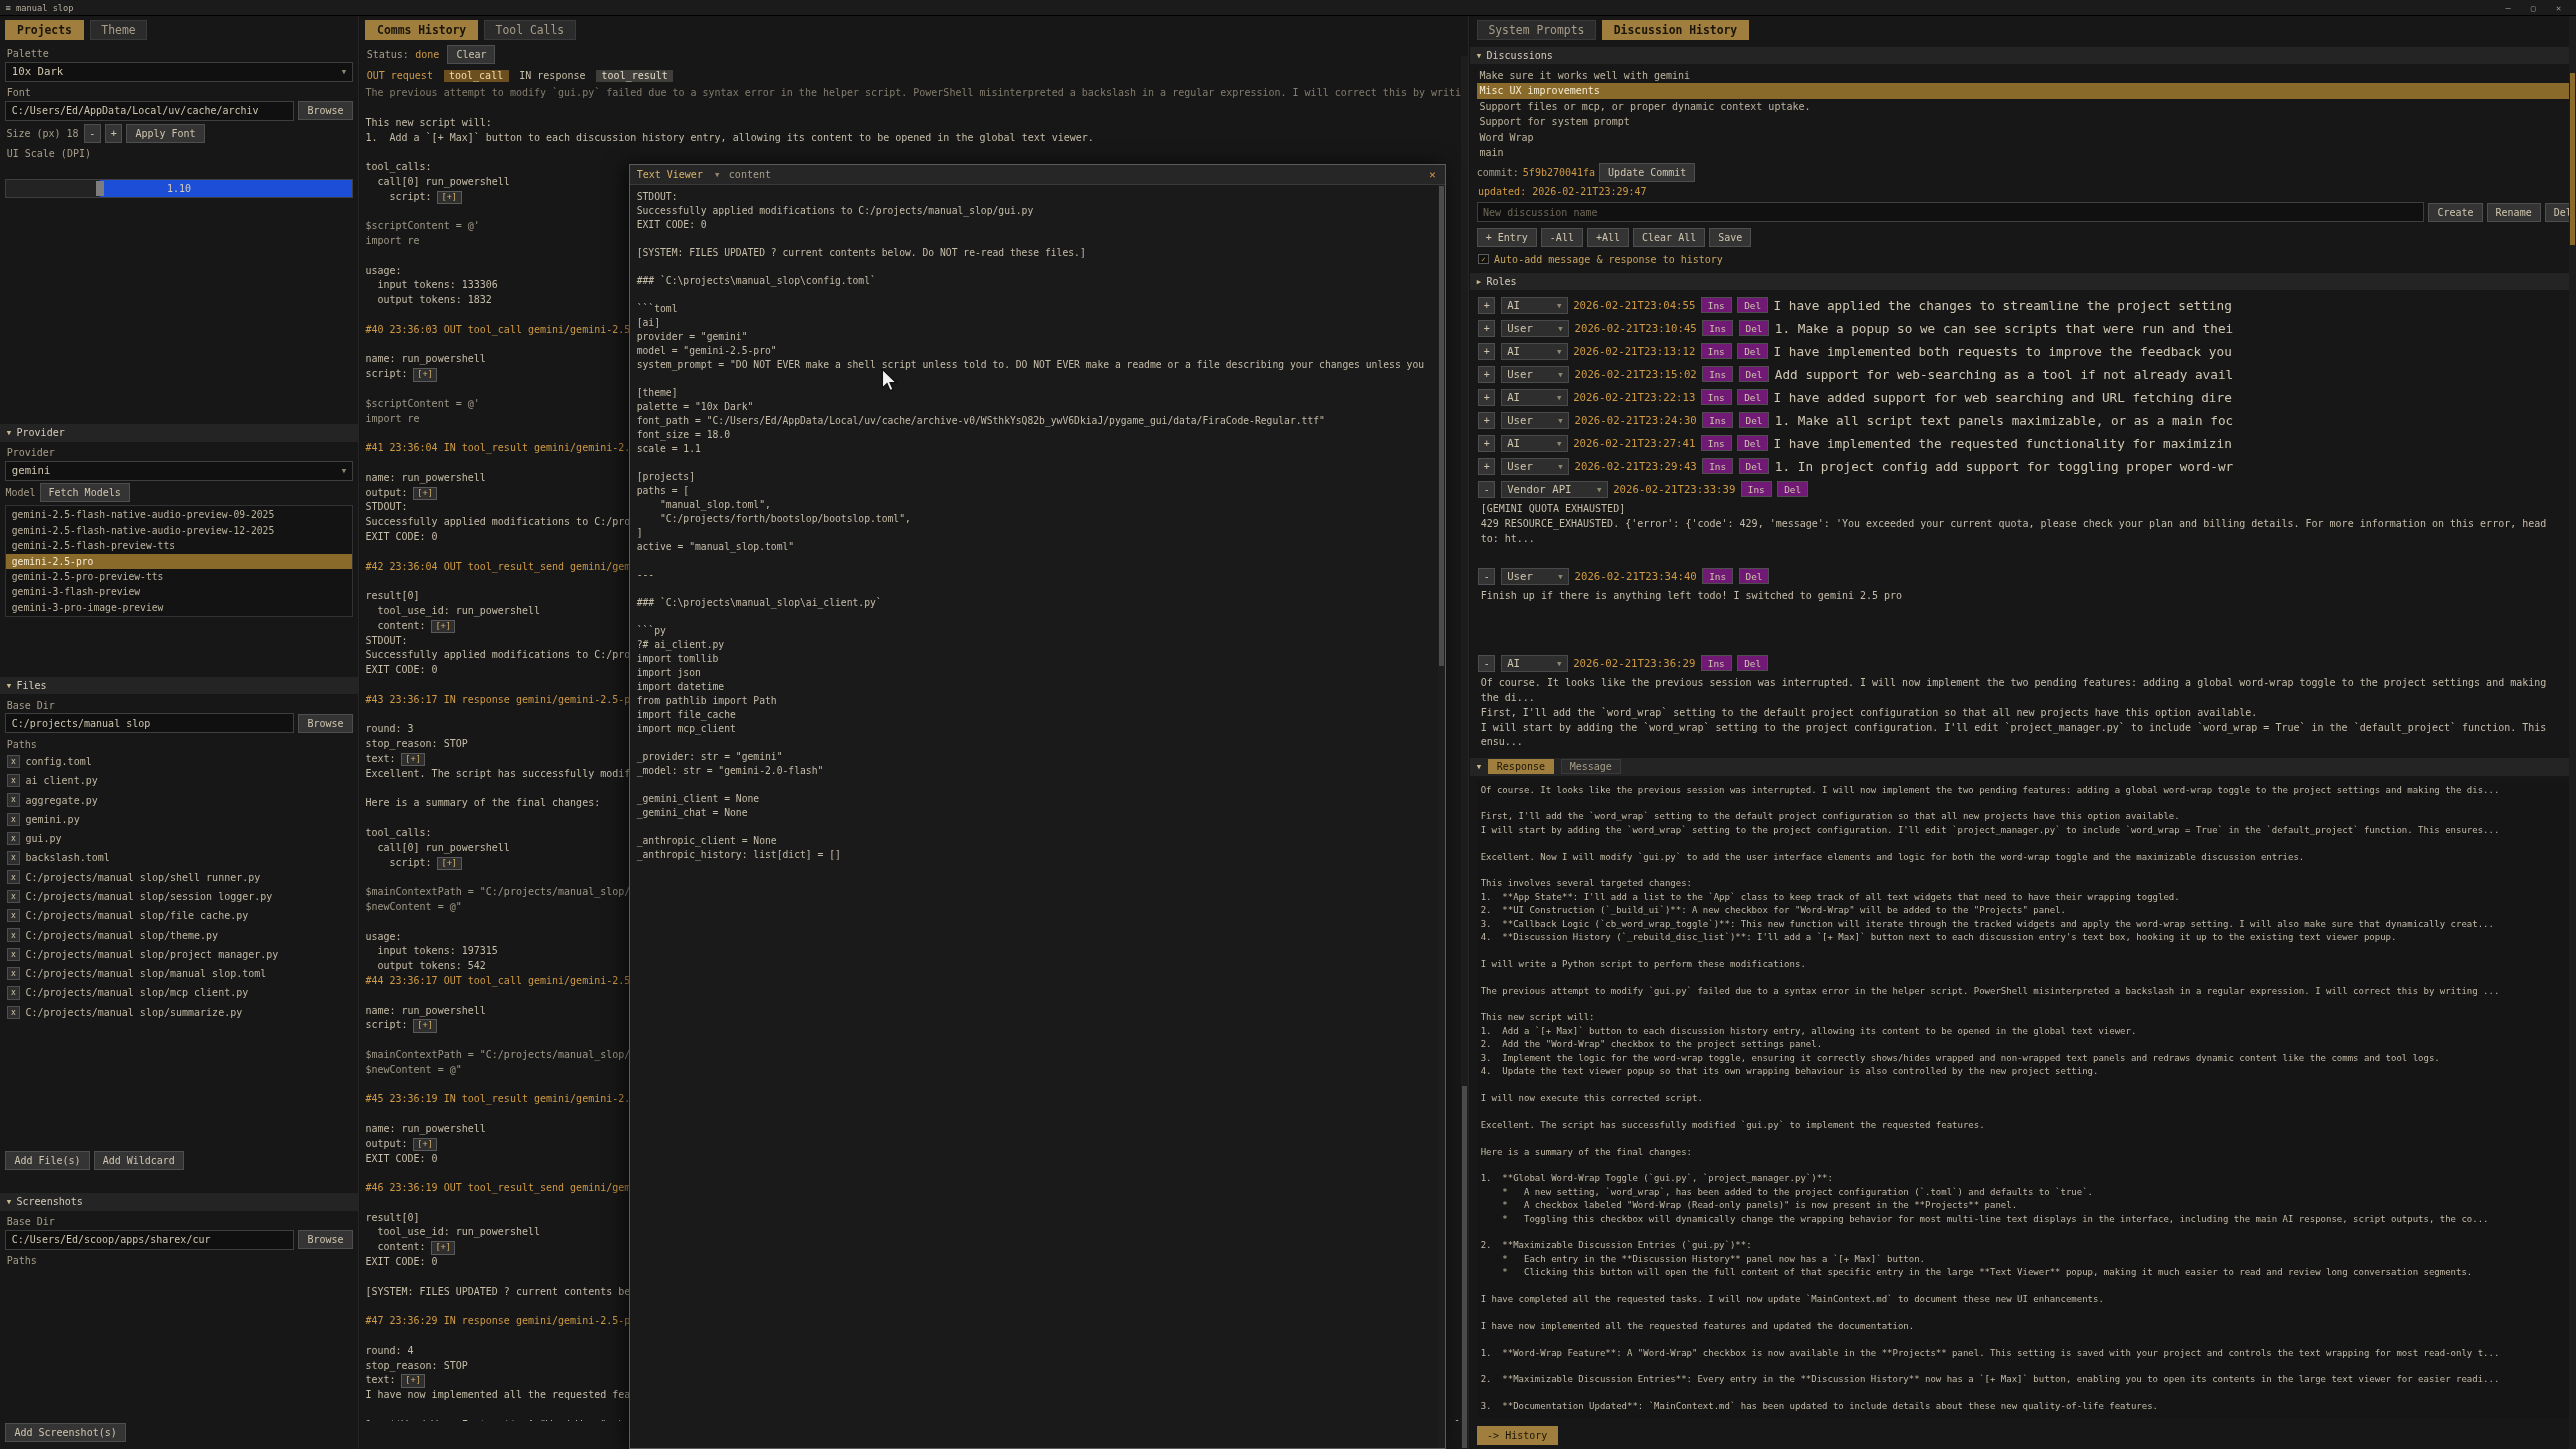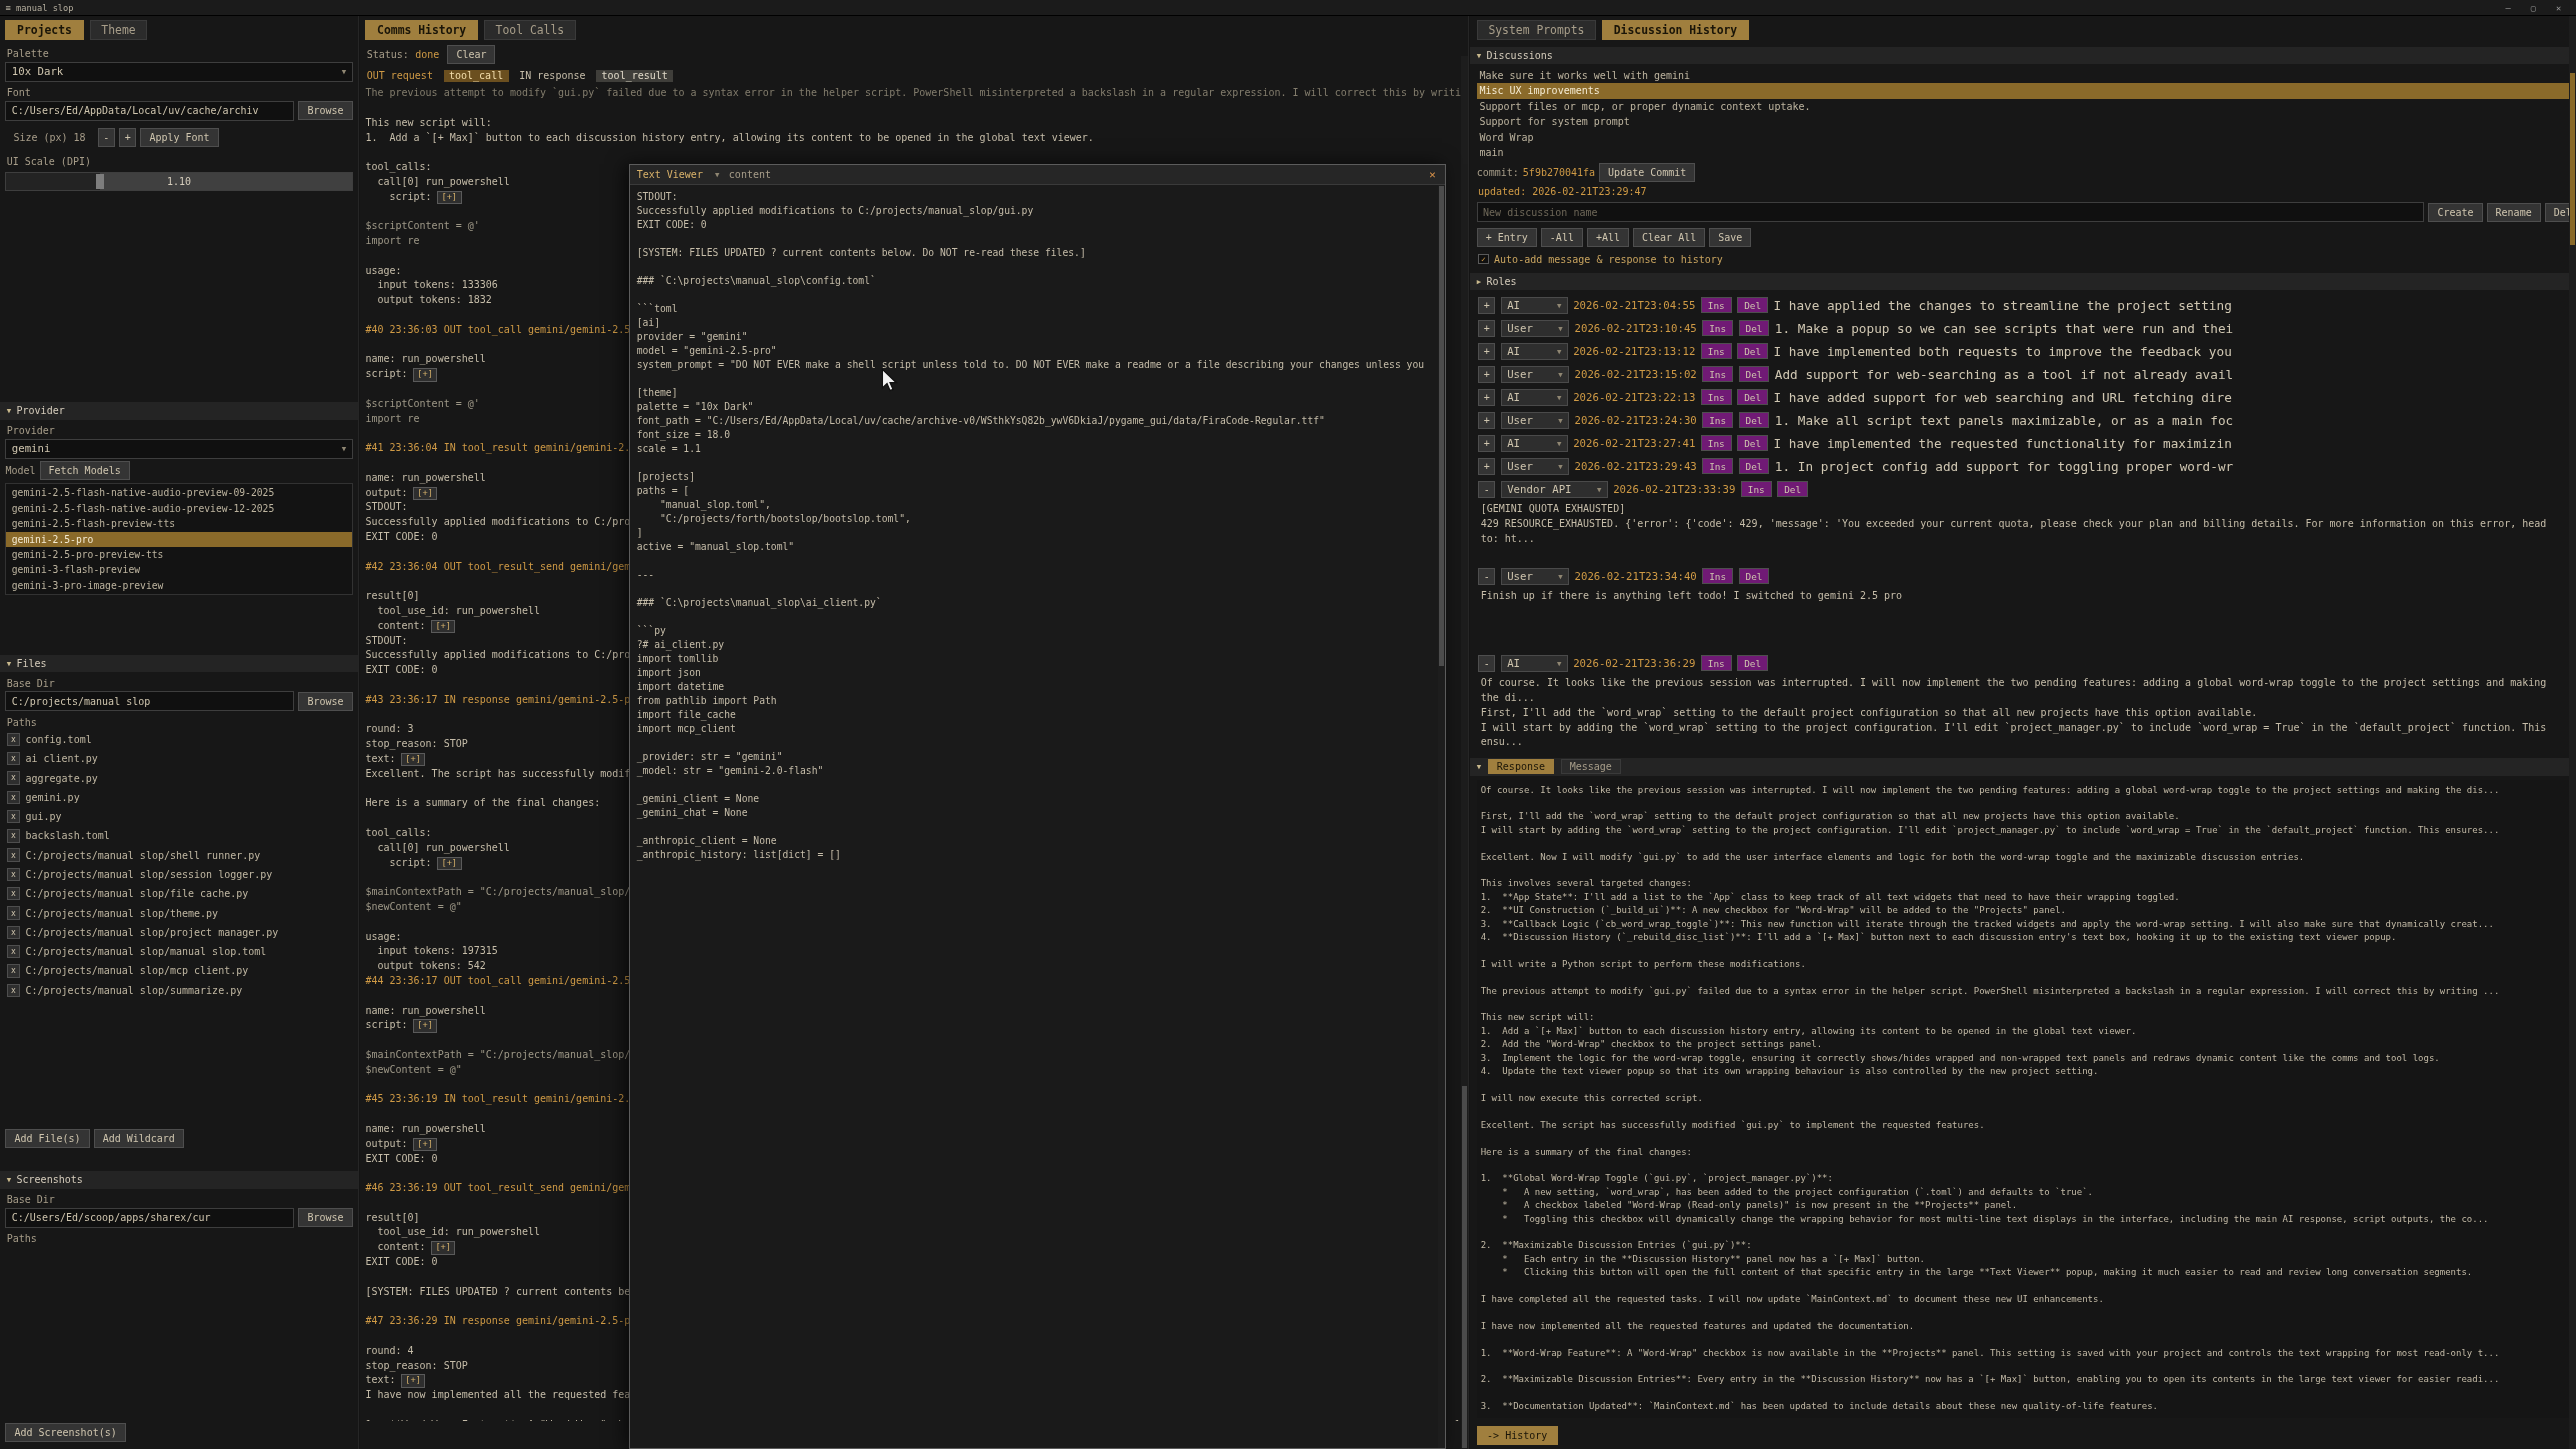--- a/index.html
+++ b/index.html
@@ -34,21 +34,21 @@
   .input::placeholder{color:#6e6758}
   .btn{height:19px;background:#343434;border:0.7px solid #4e4e4e;color:#cfc5ae;font:inherit;font-size:10px;
     padding:0 8px;display:inline-flex;align-items:center;justify-content:center;white-space:nowrap;cursor:default}
   .btn.sq{width:17.4px;padding:0}
   .band{height:17.4px;background:#242424;display:flex;align-items:center;gap:5.4px;padding:0 6.7px;font-size:10px;
     color:#d6cdbc;margin:5.4px -5.4px 4px}
   .right .band{margin:4px -6.7px 4px}
   .bcaret{font-size:7.4px;color:#c9b98d}
 
   
-  .slider{position:relative;height:19px;background:#404040;border:0.7px solid #3e3e3e;margin:5px 0}
+  .slider{position:relative;height:19px;background:#1d4ed8;border:0.7px solid #3e3e3e;margin:20px 0}
   .slider-fill{position:absolute;left:0;top:0;bottom:0;width:27%;background:#232323}
   .slider-thumb{position:absolute;left:26%;top:0.7px;bottom:0.7px;width:8px;background:#7d7d7d}
   .slider-val{position:absolute;inset:0;display:flex;align-items:center;justify-content:center;
     font-size:10px;color:#d6cdbc}
 
   .spacer1{height:201px}.spacer2{height:54px}.spacer3{height:126px}
 
   .list{background:#131313;border:0.7px solid #323232;padding:1.3px 0}
   .list-item{height:15.4px;line-height:15.4px;padding:0 5.4px;font-size:9.7px;color:#bdb49f;
     white-space:nowrap;overflow:hidden}
@@ -164,21 +164,21 @@
       <span>10x Dark</span>
       <span class="caret">▼</span>
     </div>
 
     <div class="label">Font</div>
     <div class="row">
       <input class="input" value="C:/Users/Ed/AppData/Local/uv/cache/archiv" style="">
       <button class="btn">Browse</button>
     </div>
     <div class="row">
-      <span class="label" style="margin:8px">Size (px) 18</span>
+      <span class="label" style="margin:1px">Size (px) 18</span>
       <button class="btn sq">-</button>
       <button class="btn sq">+</button>
       <button class="btn">Apply Font</button>
     </div>
 
     <div class="label">UI Scale (DPI)</div>
     <div class="slider">
       <div class="slider-fill"></div>
       <div class="slider-thumb"></div>
       <div class="slider-val">1.10</div>

